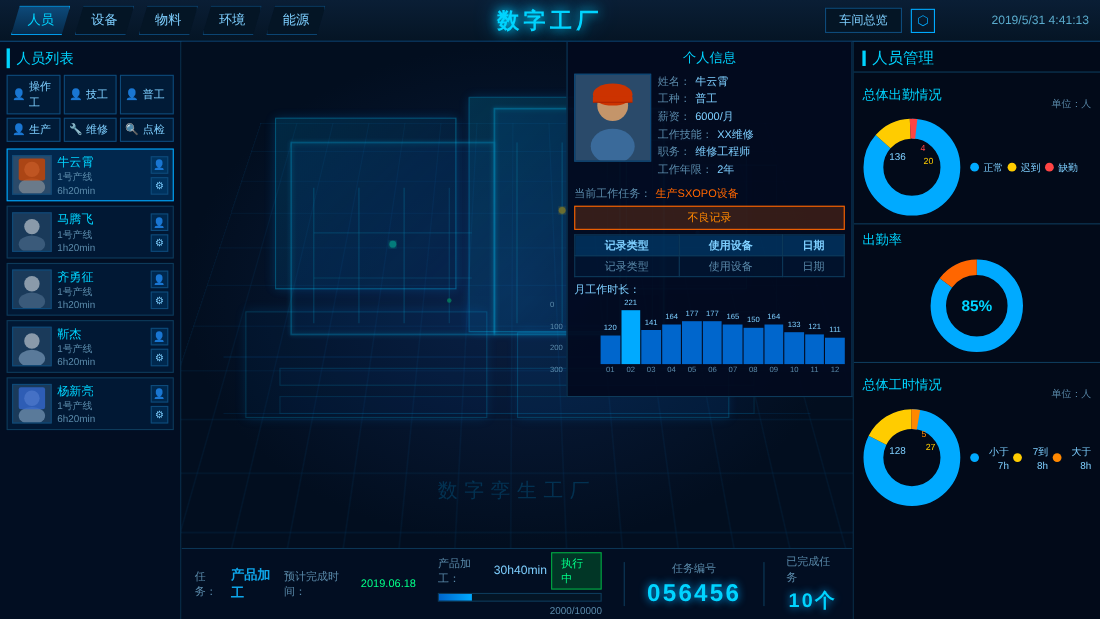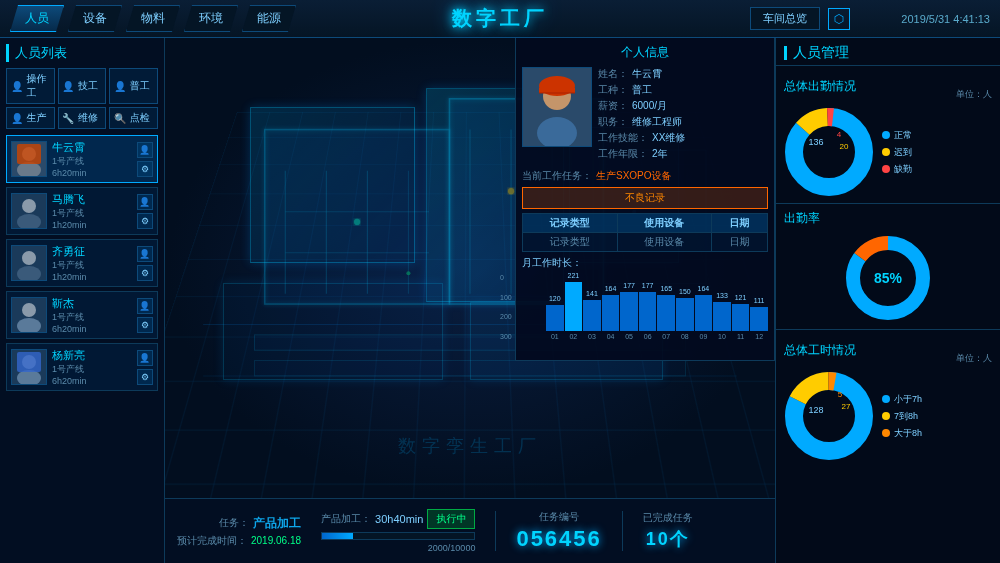--- a/index.html
+++ b/index.html
@@ -232,21 +232,21 @@
     
     .bottom-bar {
       height: 65px;
       background: rgba(2, 15, 35, 0.95);
       border-top: 1px solid #0d3a5a;
       padding: 8px 12px;
       display: flex;
       align-items: center;
       gap: 20px;
     }
-    .task-info { display: flex; flex-direction: column; gap: 2px; align-items: flex-end; }
+    .task-info { display: flex; gap: 2px; }
     .task-label { font-size: 10px; color: #5a8aaa; }
     .task-value { font-size: 12px; color: #0ea5e9; font-weight: bold; }
     .task-date { font-size: 10px; color: #00ff88; }
     .progress-bar {
       width: 100%;
       height: 8px;
       background: #041525;
       border: 1px solid #0d3a5a;
     }
     .progress-fill {
@@ -420,21 +420,21 @@
 
     
     .donut-container {
       display: flex;
       align-items: center;
       gap: 8px;
     }
     .donut-svg { flex-shrink: 0; }
     .donut-legend {
       display: flex;
-      flex-direction: column;
+      flex-direction: row;
       gap: 4px;
       font-size: 9px;
     }
     .legend-item {
       display: flex;
       align-items: center;
       gap: 4px;
     }
     .legend-dot {
       width: 8px;
@@ -704,26 +704,26 @@
           </div>
           <div class="field-row">
             <span class="field-label">工种：</span>
             <span class="field-value">普工</span>
           </div>
           <div class="field-row">
             <span class="field-label">薪资：</span>
             <span class="field-value">6000/月</span>
           </div>
           <div class="field-row">
+            <span class="field-label">工作技能：</span>
+            <span class="field-value">XX维修</span>
+          </div>
+          <div class="field-row">
             <span class="field-label">职务：</span>
             <span class="field-value">维修工程师</span>
-          </div>
-          <div class="field-row">
-            <span class="field-label">工作技能：</span>
-            <span class="field-value">XX维修</span>
           </div>
           <div class="field-row">
             <span class="field-label">工作年限：</span>
             <span class="field-value">2年</span>
           </div>
         </div>
       </div>
       <div class="current-task">
         <span class="current-task-label">当前工作任务：</span>
         <span class="current-task-value">生产SXOPO设备</span>

